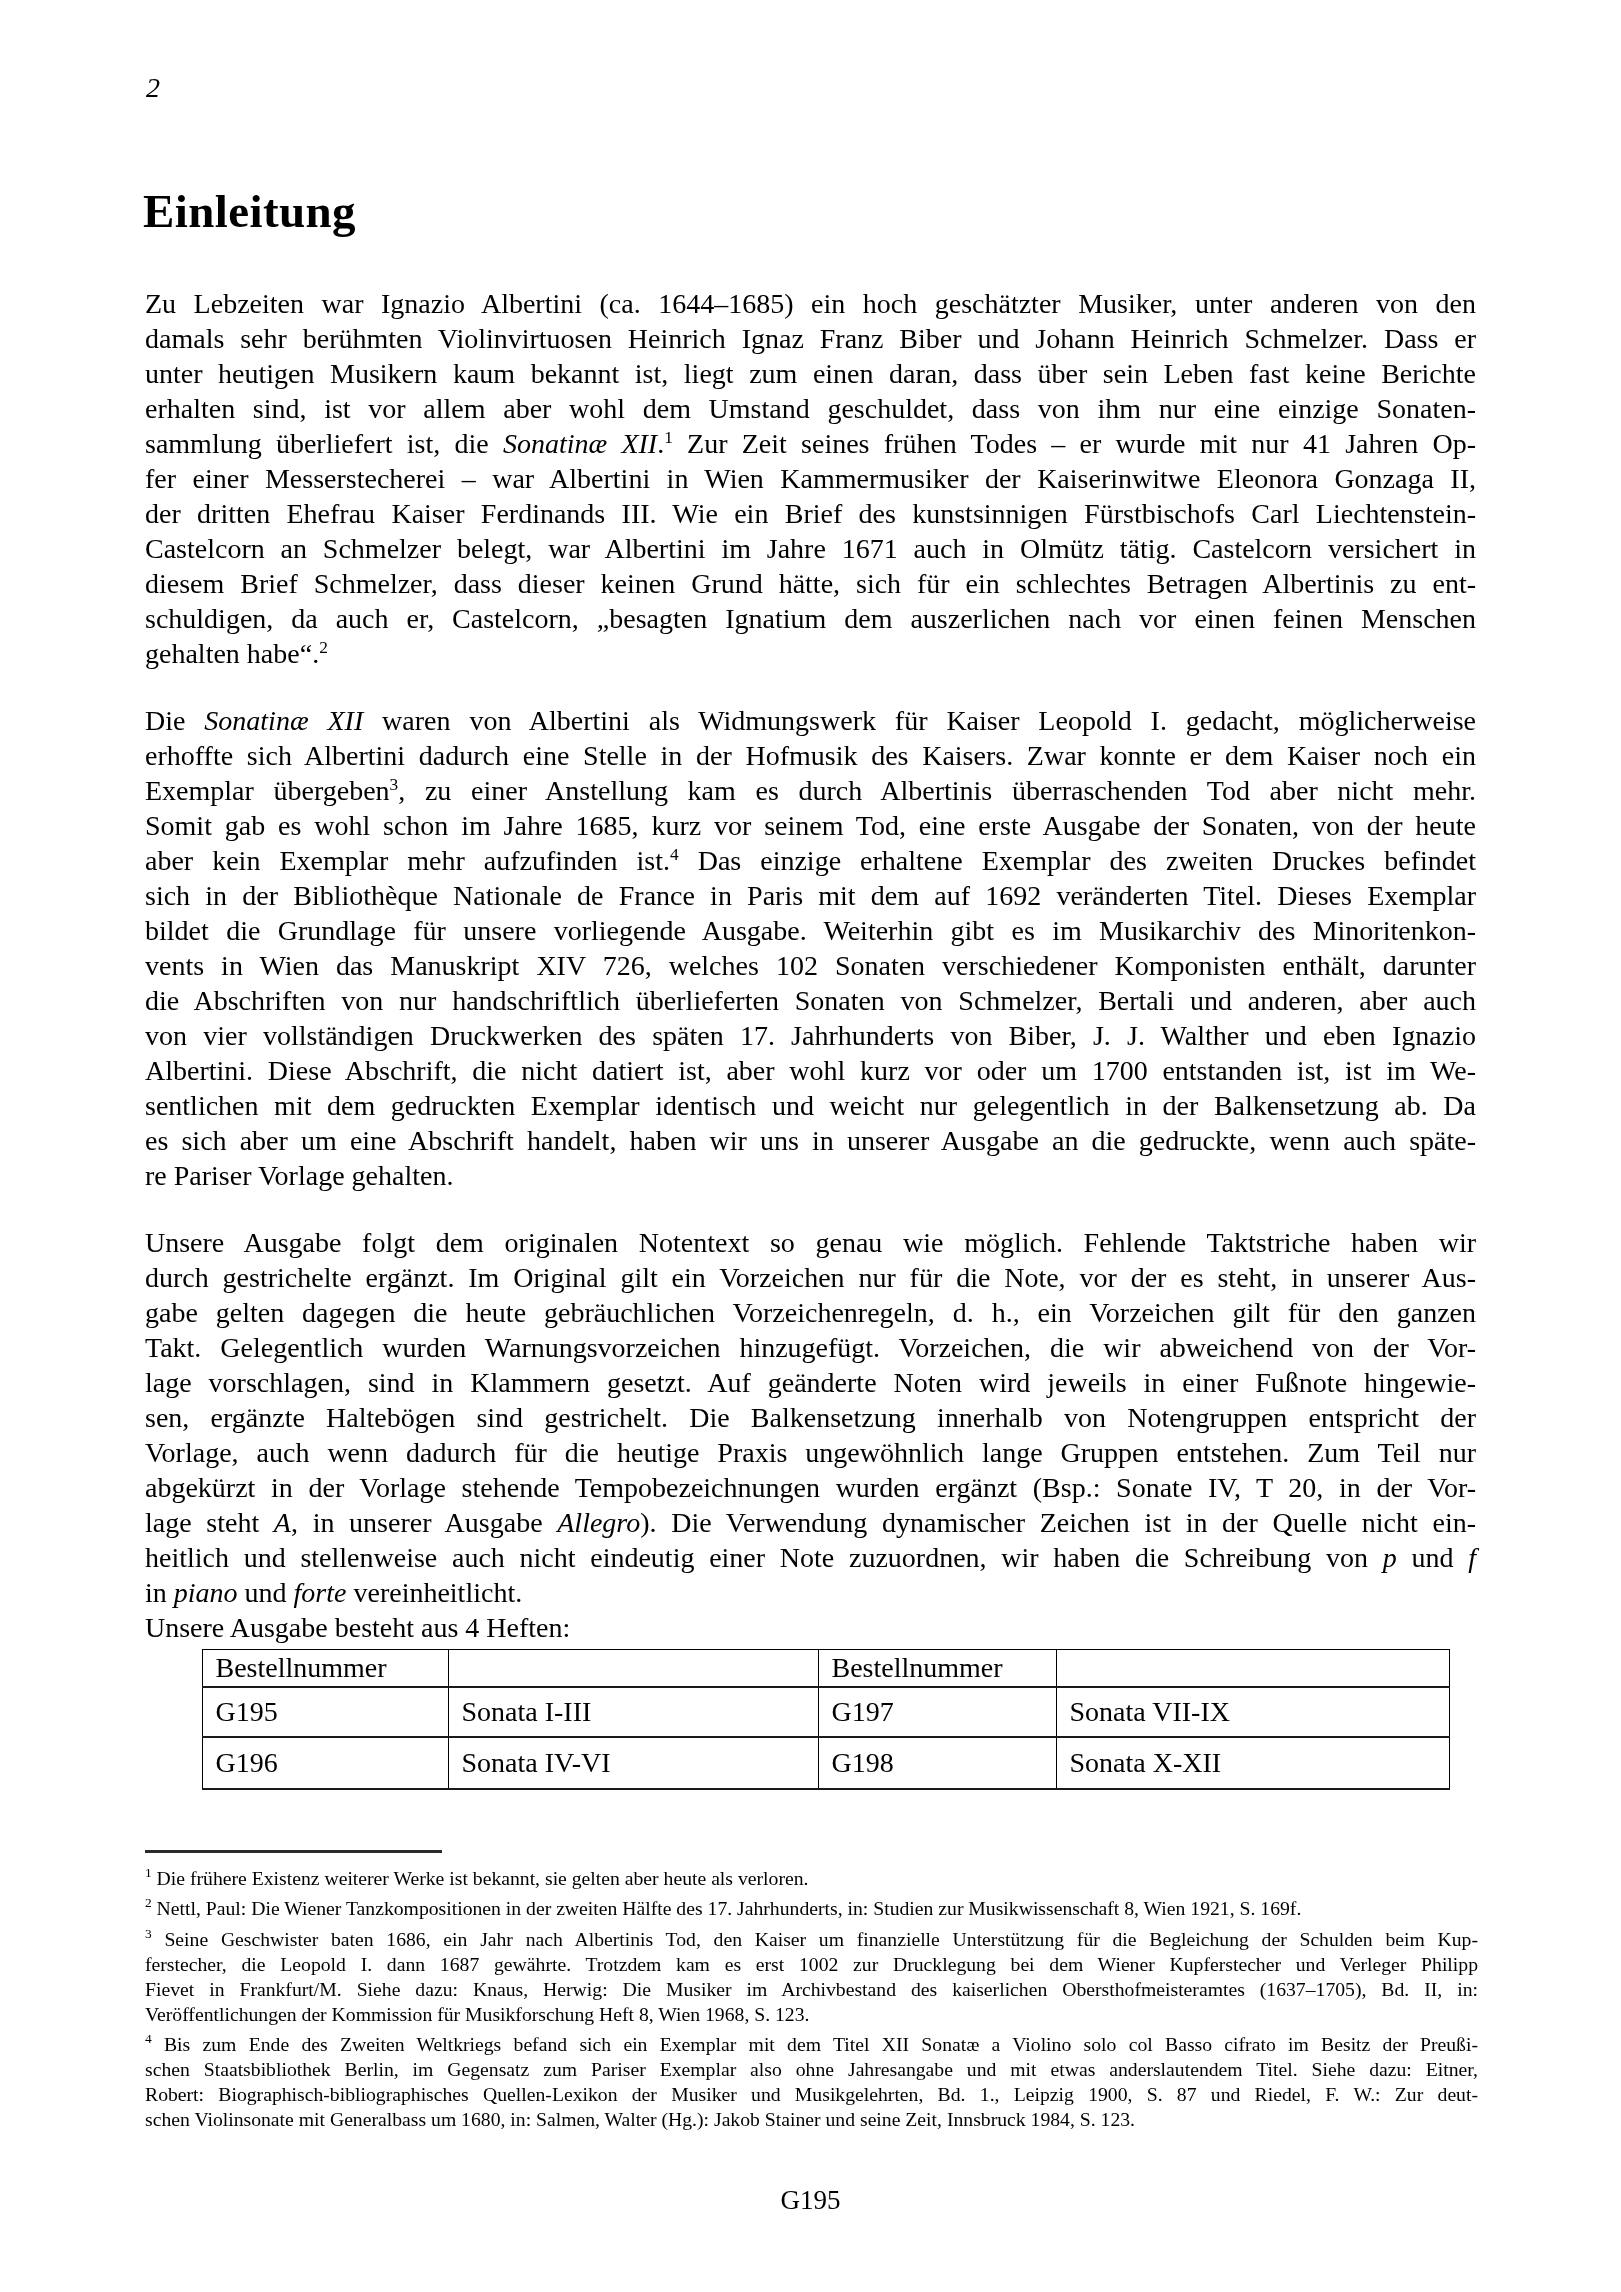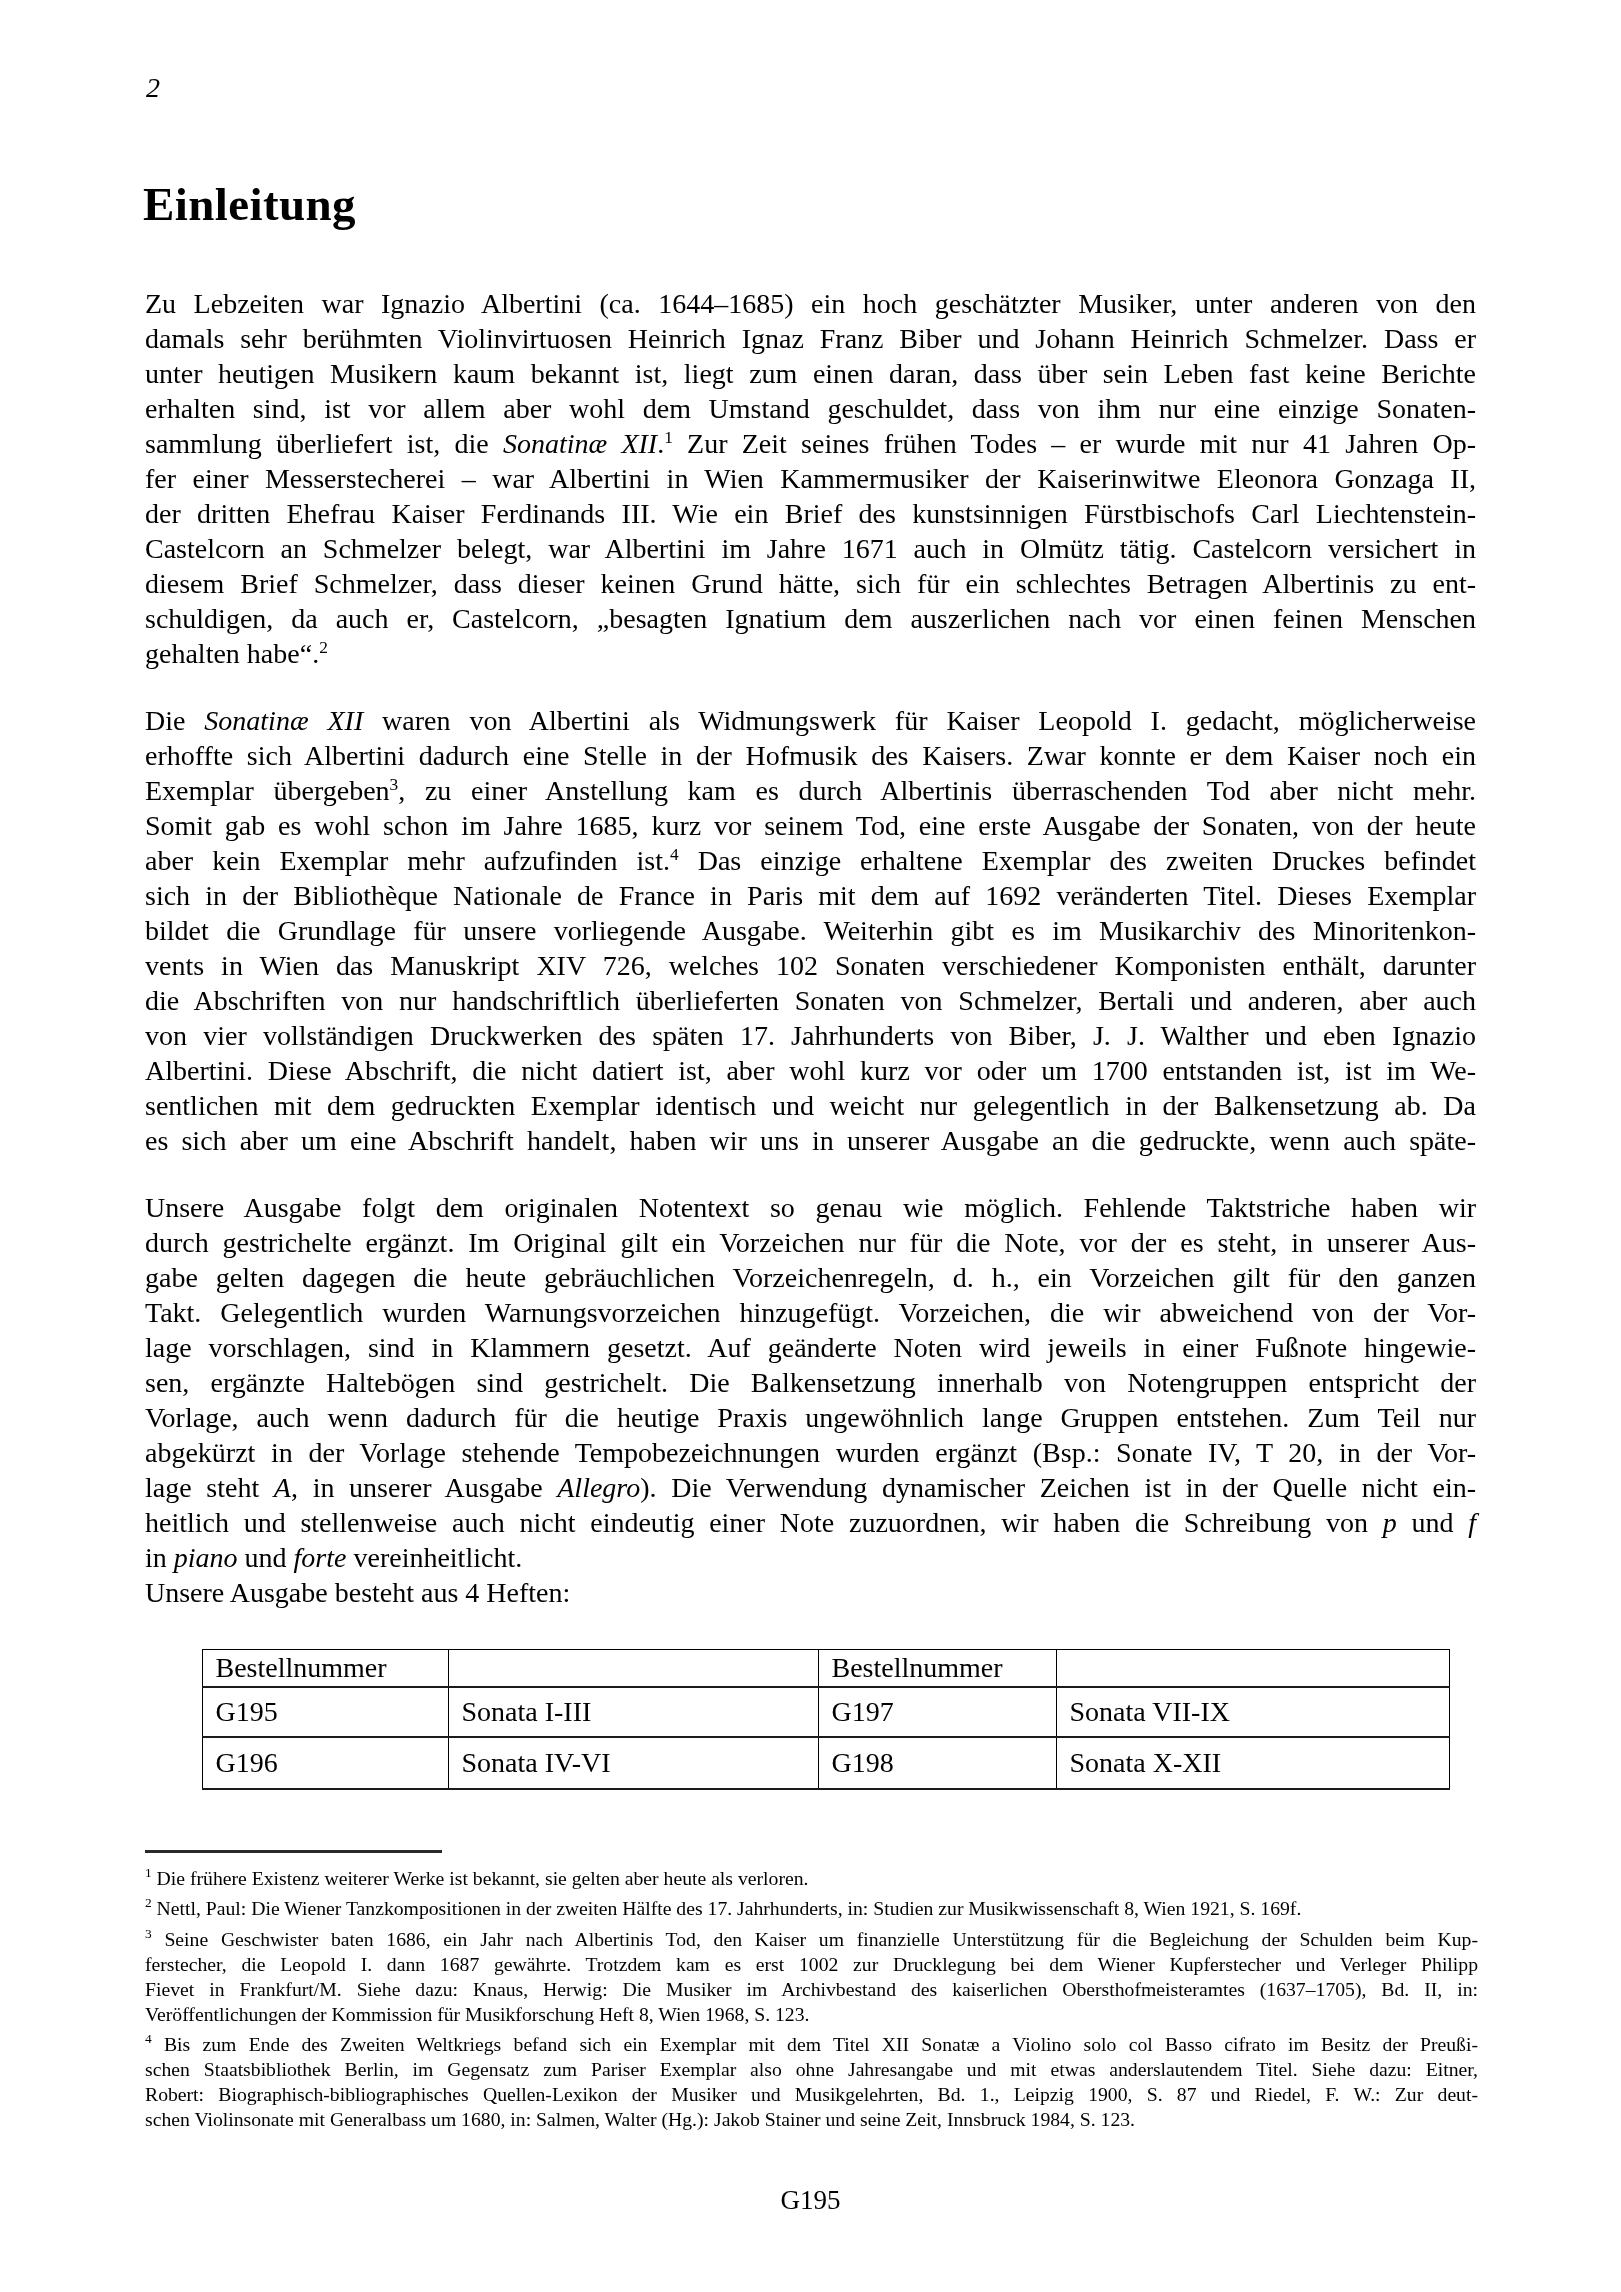--- a/index.html
+++ b/index.html
@@ -8,21 +8,21 @@
     position:relative; width:1621px; height:2293px;
     background:#ffffff; color:#000;
     font-family:"Liberation Serif", serif;
     overflow:hidden;
   }
   .page-number {
     position:absolute; left:146px; top:72px;
     font-size:28px; font-style:italic;
   }
   .heading {
-    position:absolute; left:143px; top:177px;
+    position:absolute; left:143px; top:184px;
     font-size:47px; font-weight:bold; letter-spacing:0.4px;
   }
   .body-text {
     position:absolute; left:145px; top:286px; width:1331px;
     font-size:28px; line-height:35px;
   }
   .para + .para { margin-top:32px; }
   .para.tight { margin-top:0; }
   .line { text-align:justify; text-align-last:justify; white-space:normal; }
   .line.last { text-align:left; text-align-last:left; }
@@ -89,20 +89,21 @@
         <div class="line">Somit gab es wohl schon im Jahre 1685, kurz vor seinem Tod, eine erste Ausgabe der Sonaten, von der heute</div>
         <div class="line">aber kein Exemplar mehr aufzufinden ist.<sup>4</sup> Das einzige erhaltene Exemplar des zweiten Druckes befindet</div>
         <div class="line">sich in der Bibliothèque Nationale de France in Paris mit dem auf 1692 veränderten Titel. Dieses Exemplar</div>
         <div class="line">bildet die Grundlage für unsere vorliegende Ausgabe. Weiterhin gibt es im Musikarchiv des Minoritenkon-</div>
         <div class="line">vents in Wien das Manuskript XIV 726, welches 102 Sonaten verschiedener Komponisten enthält, darunter</div>
         <div class="line">die Abschriften von nur handschriftlich überlieferten Sonaten von Schmelzer, Bertali und anderen, aber auch</div>
         <div class="line">von vier vollständigen Druckwerken des späten 17. Jahrhunderts von Biber, J. J. Walther und eben Ignazio</div>
         <div class="line">Albertini. Diese Abschrift, die nicht datiert ist, aber wohl kurz vor oder um 1700 entstanden ist, ist im We-</div>
         <div class="line">sentlichen mit dem gedruckten Exemplar identisch und weicht nur gelegentlich in der Balkensetzung ab. Da</div>
         <div class="line">es sich aber um eine Abschrift handelt, haben wir uns in unserer Ausgabe an die gedruckte, wenn auch späte-</div>
+        <div class="line last">re Pariser Vorlage gehalten.</div>
       </div>
       <div class="para">
         <div class="line">Unsere Ausgabe folgt dem originalen Notentext so genau wie möglich. Fehlende Taktstriche haben wir</div>
         <div class="line">durch gestrichelte ergänzt. Im Original gilt ein Vorzeichen nur für die Note, vor der es steht, in unserer Aus-</div>
         <div class="line">gabe gelten dagegen die heute gebräuchlichen Vorzeichenregeln, d. h., ein Vorzeichen gilt für den ganzen</div>
         <div class="line">Takt. Gelegentlich wurden Warnungsvorzeichen hinzugefügt. Vorzeichen, die wir abweichend von der Vor-</div>
         <div class="line">lage vorschlagen, sind in Klammern gesetzt. Auf geänderte Noten wird jeweils in einer Fußnote hingewie-</div>
         <div class="line">sen, ergänzte Haltebögen sind gestrichelt. Die Balkensetzung innerhalb von Notengruppen entspricht der</div>
         <div class="line">Vorlage, auch wenn dadurch für die heutige Praxis ungewöhnlich lange Gruppen entstehen. Zum Teil nur</div>
         <div class="line">abgekürzt in der Vorlage stehende Tempobezeichnungen wurden ergänzt (Bsp.: Sonate IV, T 20, in der Vor-</div>

